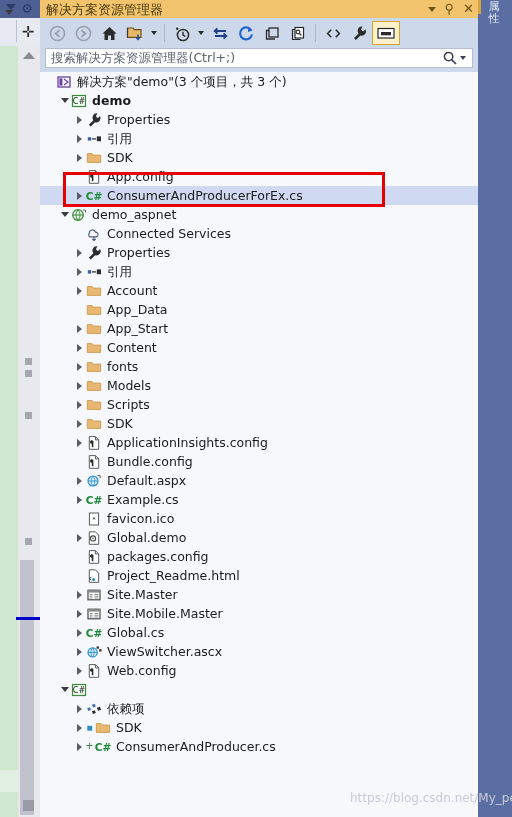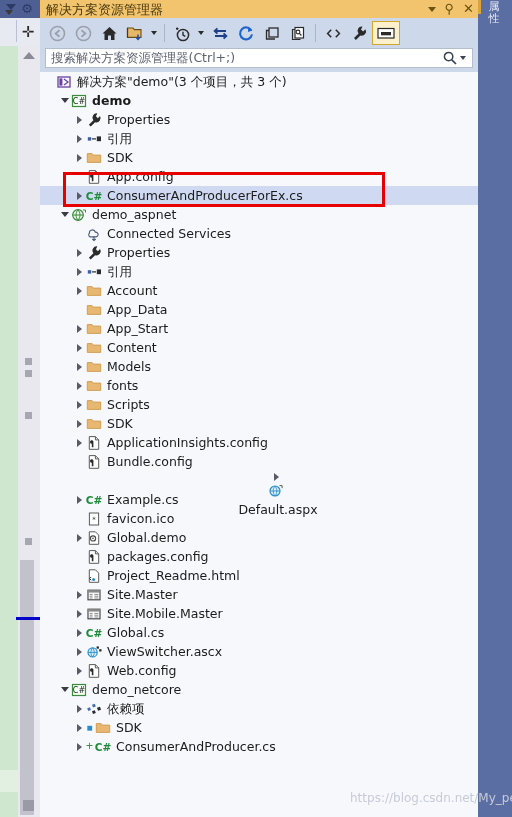--- a/index.html
+++ b/index.html
@@ -406,32 +406,32 @@
         </div>
         <div class="trow" style="padding-left: 34px;">
           <span class="twist ">
             <i></i>
           </span>
           <span class="ico">
             <svg width="16" height="16" viewBox="0 0 16 16">
               <path d="M1.3 3.6 h4.8 l1.2 1.5 h7.4 v7.3 h-13.4 z" fill="#e8b873" stroke="#cc9a4e" stroke-width="0.9"></path>
             </svg>
           </span>
+          <span class="lbl">fonts</span>
+        </div>
+        <div class="trow" style="padding-left: 34px;">
+          <span class="twist ">
+            <i></i>
+          </span>
+          <span class="ico">
+            <svg width="16" height="16" viewBox="0 0 16 16">
+              <path d="M1.3 3.6 h4.8 l1.2 1.5 h7.4 v7.3 h-13.4 z" fill="#e8b873" stroke="#cc9a4e" stroke-width="0.9"></path>
+            </svg>
+          </span>
           <span class="lbl">Models</span>
-        </div>
-        <div class="trow" style="padding-left: 34px;">
-          <span class="twist ">
-            <i></i>
-          </span>
-          <span class="ico">
-            <svg width="16" height="16" viewBox="0 0 16 16">
-              <path d="M1.3 3.6 h4.8 l1.2 1.5 h7.4 v7.3 h-13.4 z" fill="#e8b873" stroke="#cc9a4e" stroke-width="0.9"></path>
-            </svg>
-          </span>
-          <span class="lbl">fonts</span>
         </div>
         <div class="trow" style="padding-left: 34px;">
           <span class="twist ">
             <i></i>
           </span>
           <span class="ico">
             <svg width="16" height="16" viewBox="0 0 16 16">
               <path d="M1.3 3.6 h4.8 l1.2 1.5 h7.4 v7.3 h-13.4 z" fill="#e8b873" stroke="#cc9a4e" stroke-width="0.9"></path>
             </svg>
           </span>
@@ -465,21 +465,21 @@
           <span class="twist none"></span>
           <span class="ico">
             <svg width="16" height="16" viewBox="0 0 16 16">
               <path d="M3.3 1.6 h6.1 l3.3 3.3 v9.4 h-9.4 z" fill="#fff" stroke="#5a5a5a" stroke-width="1"></path>
               <path d="M9.4 1.6 v3.3 h3.3" fill="none" stroke="#5a5a5a" stroke-width="1"></path>
               <path d="M7.4 6.2 a1.8 1.8 0 1 0 -1.6 2.6 l0 3.4 h1.6 l0-3.4" fill="#2b2b2b"></path>
             </svg>
           </span>
           <span class="lbl">Bundle.config</span>
         </div>
-        <div class="trow" style="padding-left: 34px; flex-direction: column;">
+        <div class="trow" style="padding-left: 34px;">
           <span class="twist ">
             <i></i>
           </span>
           <span class="ico">
             <svg width="16" height="16" viewBox="0 0 16 16">
               <circle cx="7" cy="8" r="5" fill="#dbeefb" stroke="#2a8ec9" stroke-width="1.2"></circle>
               <path d="M2 8 h10 M7 3 c2.4 2.8 2.4 7.2 0 10 M7 3 c-2.4 2.8 -2.4 7.2 0 10" fill="none" stroke="#2a8ec9" stroke-width="0.9"></path>
               <path d="M11.5 2.6 h2.6 v2.6" fill="none" stroke="#5a5a5a" stroke-width="1"></path>
             </svg>
           </span>
@@ -608,21 +608,20 @@
         <div class="trow" style="padding-left: 19px;">
           <span class="twist open">
             <i></i>
           </span>
           <span class="ico">
             <svg width="16" height="16" viewBox="0 0 16 16">
               <rect x="1.5" y="2.5" width="13" height="11" fill="#f4fdf4" stroke="#3c8b3c" stroke-width="1.2"></rect>
               <text x="8" y="11.2" font-size="8" font-family="DejaVu Sans" fill="#1b1b1b" text-anchor="middle">C#</text>
             </svg>
           </span>
-          <span class="lbl">demo_netcore</span>
         </div>
         <div class="trow" style="padding-left: 34px;">
           <span class="twist ">
             <i></i>
           </span>
           <span class="ico">
             <svg width="16" height="16" viewBox="0 0 16 16">
               <rect x="1.6" y="6.6" width="3" height="3" fill="#4a6fb5" transform="rotate(-20 3.1 8.1)"></rect>
               <rect x="6.4" y="3.2" width="3" height="3" fill="#4a6fb5" transform="rotate(-20 7.9 4.7)"></rect>
               <rect x="6.4" y="9.6" width="3" height="3" fill="#2b2b2b" transform="rotate(-20 7.9 11.1)"></rect>

